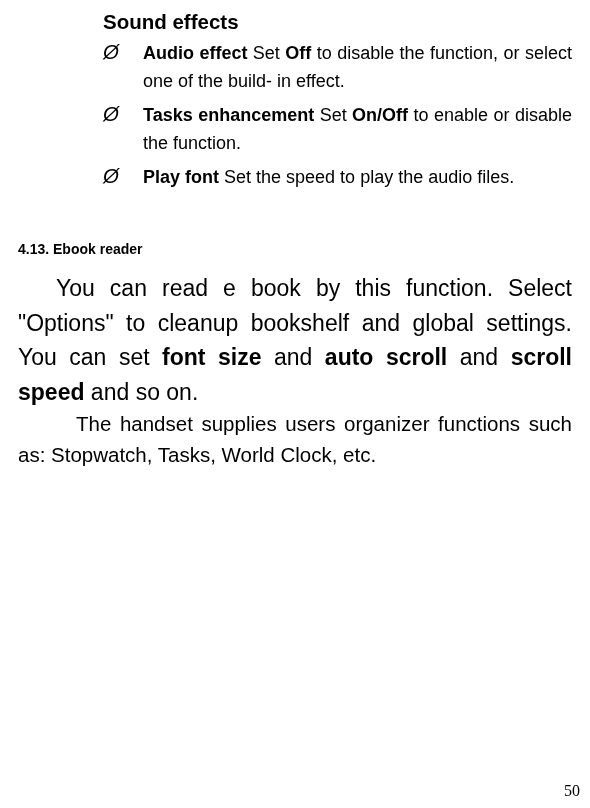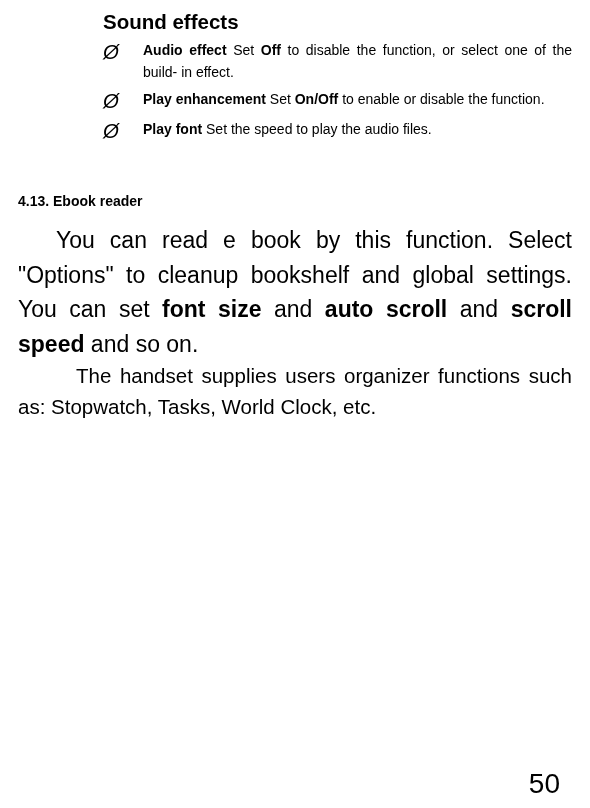--- a/index.html
+++ b/index.html
@@ -34,21 +34,21 @@
     margin-top: 6px;
   }
   .bullet-sym {
     width: 40px;
     font-style: italic;
     font-size: 20.5px;
     flex-shrink: 0;
   }
   .bullet-text {
     flex: 1;
-    font-size: 14px;
+    font-size: 18px;
     line-height: 1.55;
     text-align: justify;
   }
   .bold { font-weight: bold; }
 
   .heading {
     font-weight: bold;
     font-size: 14px;
     margin-top: 50px;
     margin-bottom: 14px;
@@ -63,44 +63,44 @@
   .para2 {
     font-size: 20.5px;
     line-height: 1.5;
     text-align: justify;
     text-indent: 58px;
     margin: 0;
   }
   .page-number {
     position: absolute;
     bottom: 18px;
-    right: 30px;
-    font-family: Liberation Sans, sans-serif;
-    font-size: 28px;
+    right: 10px;
+    font-family: Liberation Serif, serif;
+    font-size: 16px;
   }
 </style>
 </head>
 <body>
 
 <div class="page">
 
   <div class="section-title-wrap">
     <span class="section-title">Sound effects</span>
   </div>
 
   <div class="bullet-block">
 
     <div class="bullet-row">
       <div class="bullet-sym">Ø</div>
       <div class="bullet-text"><span class="bold">Audio effect</span><span>    </span><span>Set </span><span class="bold">Off</span><span> to disable the function, or select one of the build- in effect.</span></div>
     </div>
 
     <div class="bullet-row">
       <div class="bullet-sym">Ø</div>
-      <div class="bullet-text"><span class="bold">Play enhancement</span><span>     </span><span>Set </span><span class="bold">On/Off</span><span> to enable or disable the function.</span></div>
+      <div class="bullet-text"><span class="bold">Tasks enhancement</span><span>     </span><span>Set </span><span class="bold">On/Off</span><span> to enable or disable the function.</span></div>
     </div>
 
     <div class="bullet-row">
       <div class="bullet-sym">Ø</div>
       <div class="bullet-text"><span class="bold">Play font</span><span>  </span><span>Set the speed to play the audio files.</span><span class="bold"></span><span></span></div>
     </div>
 
   </div>
 
   <div class="heading">4.13. Ebook reader</div>

